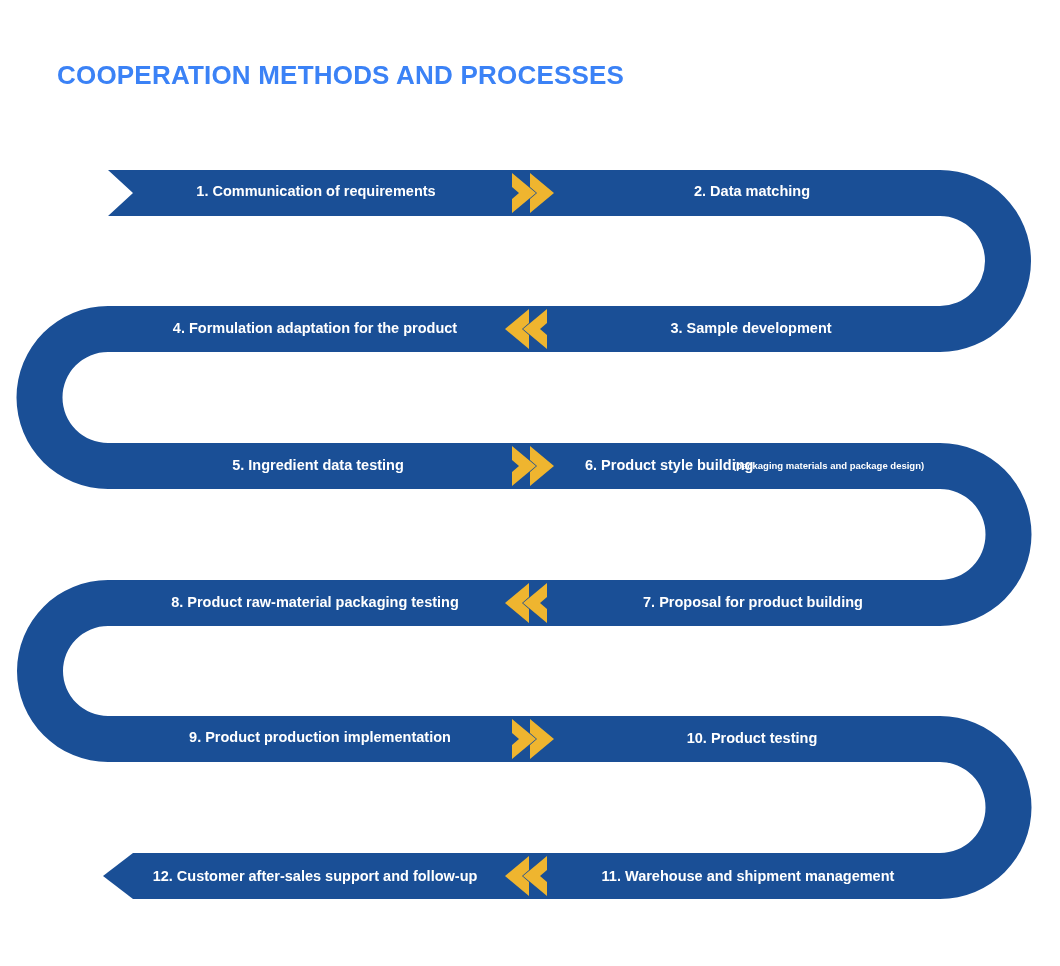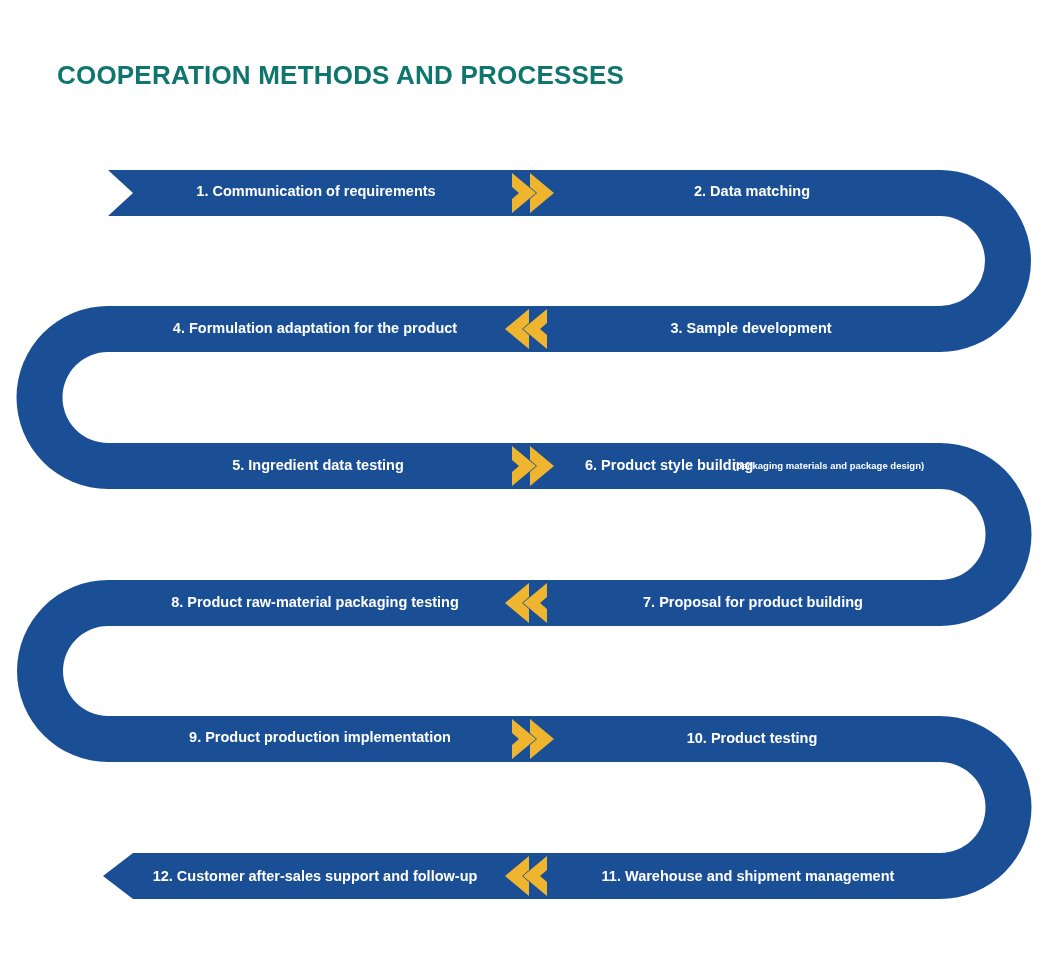--- a/index.html
+++ b/index.html
@@ -35,21 +35,21 @@
   .step-sub{
     fill:#ffffff;
     font-family:"Liberation Sans", sans-serif;
     font-size:9.5px;
     font-weight:600;
   }
 </style>
 </head>
 <body style="background: rgb(255, 255, 255);">
 
-<div id="title" style="color: #0f766e; text-align: right;">COOPERATION METHODS AND PROCESSES</div>
+<div id="title" style="color: #3b82f6; text-align: right;">COOPERATION METHODS AND PROCESSES</div>
 
 <div id="flow-wrap">
 <svg width="1060" height="966" viewBox="0 0 1060 966" xmlns="http://www.w3.org/2000/svg">
 
   <path id="band-row-1" d="M 108,170 L 940,170 L 940,216 L 108,216 L 133,193 Z" fill="#1a4f96"></path>
 
   <rect id="band-row-2" x="108" y="306" width="832" height="46" fill="#1a4f96"></rect>
 
   <rect id="band-row-3" x="108" y="443" width="832" height="46" fill="#1a4f96"></rect>
 

